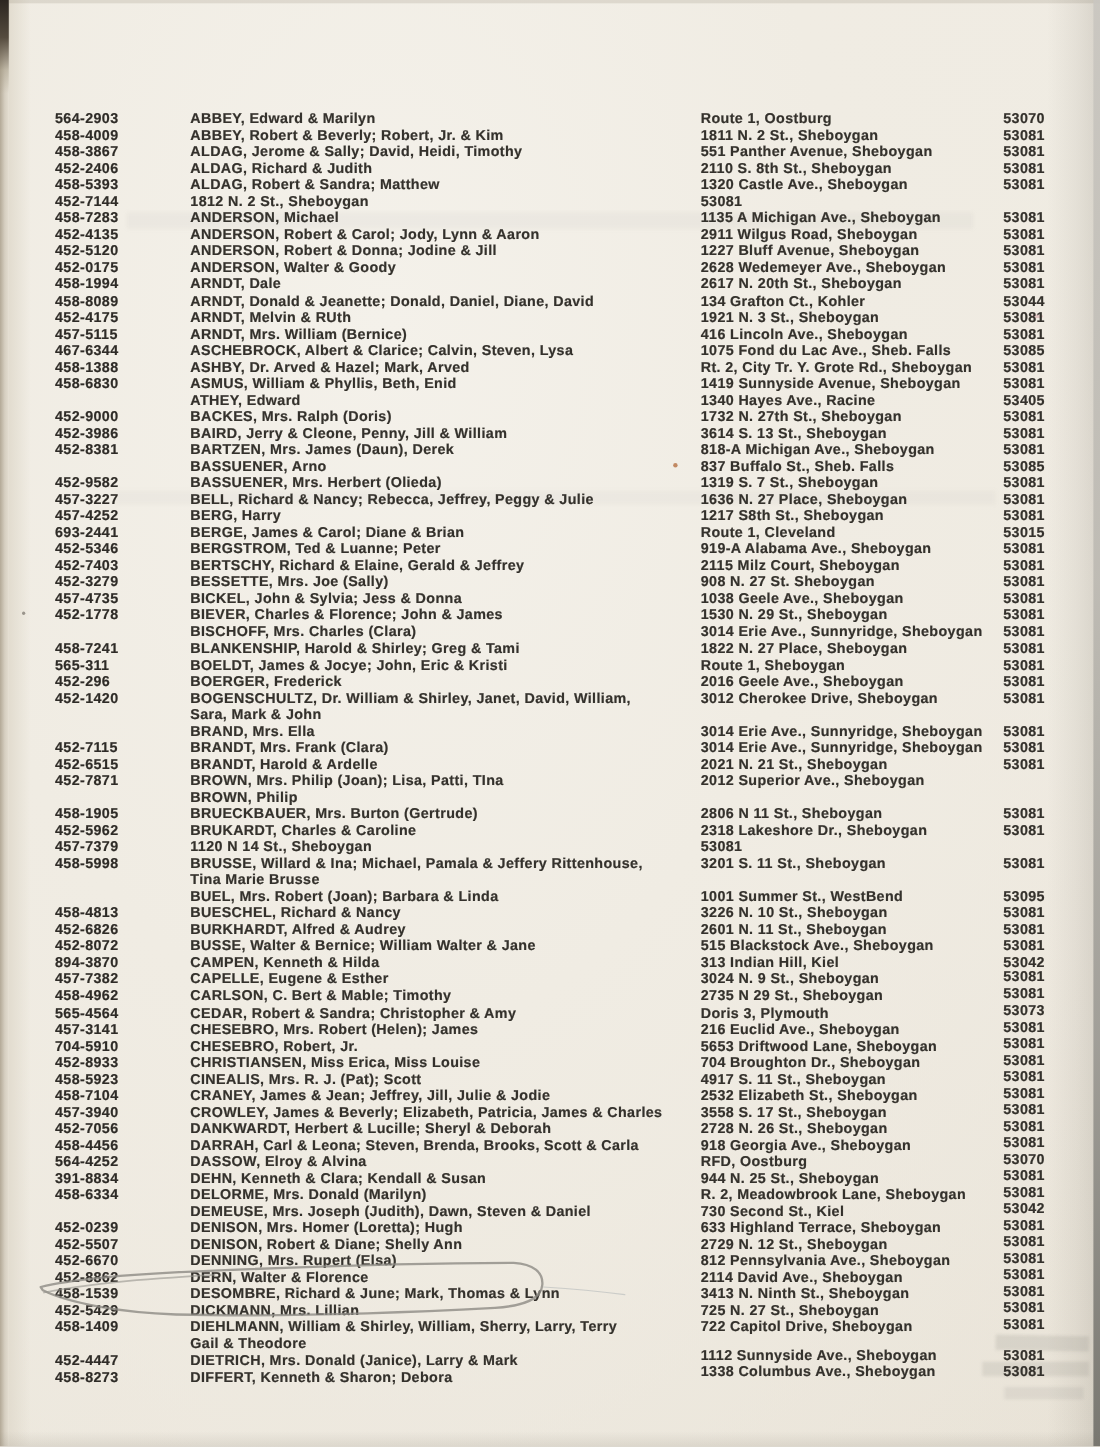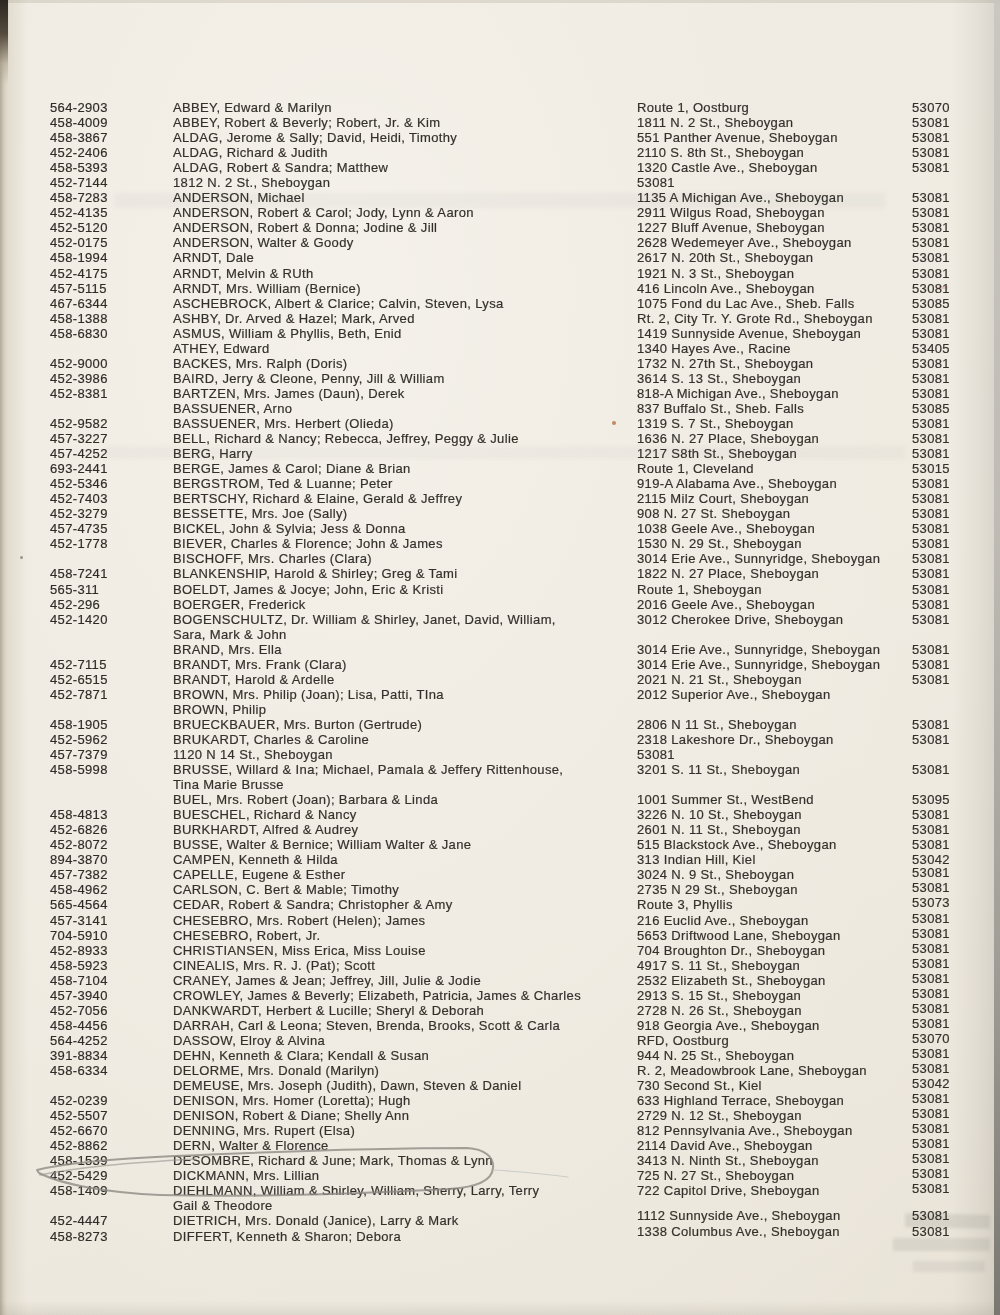--- a/index.html
+++ b/index.html
@@ -4,20 +4,21 @@
 <style>
   html,body{margin:0;padding:0;}
   body{width:1000px;height:1315px;background:#d8d4cb;}
   .page{
     position:relative;width:1000px;height:1315px;overflow:hidden;
     background:
       radial-gradient(ellipse at 35% 22%, #f4f1ea 0%, #f0ece3 45%, rgba(0,0,0,0) 100%),
       linear-gradient(160deg,#f1ede4 0%,#eee9df 55%,#e8e2d6 100%);
     font-family:"Liberation Sans", sans-serif;
     color:#34312c;
+    font-weight:bold;
   }
   
   .edge-left{position:absolute;left:0;top:0;width:8px;height:100%;
     background:linear-gradient(90deg,#b3a997 0%,#d6cfc1 55%,#e3ddd0 100%);}
   .corner-tl{position:absolute;left:0;top:0;width:9px;height:85px;
     background:linear-gradient(180deg,#2c2621 0%,#554b3e 40%,rgba(160,150,128,.45) 75%,rgba(160,150,128,0) 100%);}
   .gutter{position:absolute;left:8px;top:0;width:20px;height:100%;
     background:linear-gradient(90deg,#e2dccf 0%,rgba(238,233,223,0) 100%);}
   .edge-top{position:absolute;left:8px;top:0;width:992px;height:3px;background:rgba(150,140,122,.22);}
   .shadow-right{position:absolute;right:0;top:0;width:48px;height:100%;
@@ -128,20 +129,26 @@
       <span class="c a">2628 Wedemeyer Ave., Sheboygan</span>
       <span class="c z">53081</span>
     </div>
       <div class="row">
       <span class="c p">458-1994</span>
       <span class="c n">ARNDT, Dale</span>
       <span class="c a">2617 N. 20th St., Sheboygan</span>
       <span class="c z">53081</span>
     </div>
       <div class="row">
+      <span class="c p">458-8089</span>
+      <span class="c n">ARNDT, Donald &amp; Jeanette; Donald, Daniel, Diane, David</span>
+      <span class="c a">134 Grafton Ct., Kohler</span>
+      <span class="c z">53044</span>
+    </div>
+      <div class="row">
       <span class="c p">452-4175</span>
       <span class="c n">ARNDT, Melvin &amp; RUth</span>
       <span class="c a">1921 N. 3 St., Sheboygan</span>
       <span class="c z">53081</span>
     </div>
       <div class="row">
       <span class="c p">457-5115</span>
       <span class="c n">ARNDT, Mrs. William (Bernice)</span>
       <span class="c a">416 Lincoln Ave., Sheboygan</span>
       <span class="c z">53081</span>
@@ -381,21 +388,21 @@
     </div>
       <div class="row">
       <span class="c p">458-4962</span>
       <span class="c n">CARLSON, C. Bert &amp; Mable; Timothy</span>
       <span class="c a">2735 N 29 St., Sheboygan</span>
       <span class="c z zlift">53081</span>
     </div>
       <div class="row">
       <span class="c p">565-4564</span>
       <span class="c n">CEDAR, Robert &amp; Sandra; Christopher &amp; Amy</span>
-      <span class="c a">Route 3, Phyllis</span>
+      <span class="c a">Doris 3, Plymouth</span>
       <span class="c z zlift">53073</span>
     </div>
       <div class="row">
       <span class="c p">457-3141</span>
       <span class="c n">CHESEBRO, Mrs. Robert (Helen); James</span>
       <span class="c a">216 Euclid Ave., Sheboygan</span>
       <span class="c z zlift">53081</span>
     </div>
       <div class="row">
       <span class="c p">704-5910</span>
@@ -417,21 +424,21 @@
     </div>
       <div class="row">
       <span class="c p">458-7104</span>
       <span class="c n">CRANEY, James &amp; Jean; Jeffrey, Jill, Julie &amp; Jodie</span>
       <span class="c a">2532 Elizabeth St., Sheboygan</span>
       <span class="c z zlift">53081</span>
     </div>
       <div class="row">
       <span class="c p">457-3940</span>
       <span class="c n">CROWLEY, James &amp; Beverly; Elizabeth, Patricia, James &amp; Charles</span>
-      <span class="c a">2913 S. 15 St., Sheboygan</span>
+      <span class="c a">3558 S. 17 St., Sheboygan</span>
       <span class="c z zlift">53081</span>
     </div>
       <div class="row">
       <span class="c p">452-7056</span>
       <span class="c n">DANKWARDT, Herbert &amp; Lucille; Sheryl &amp; Deborah</span>
       <span class="c a">2728 N. 26 St., Sheboygan</span>
       <span class="c z zlift">53081</span>
     </div>
       <div class="row">
       <span class="c p">458-4456</span>

